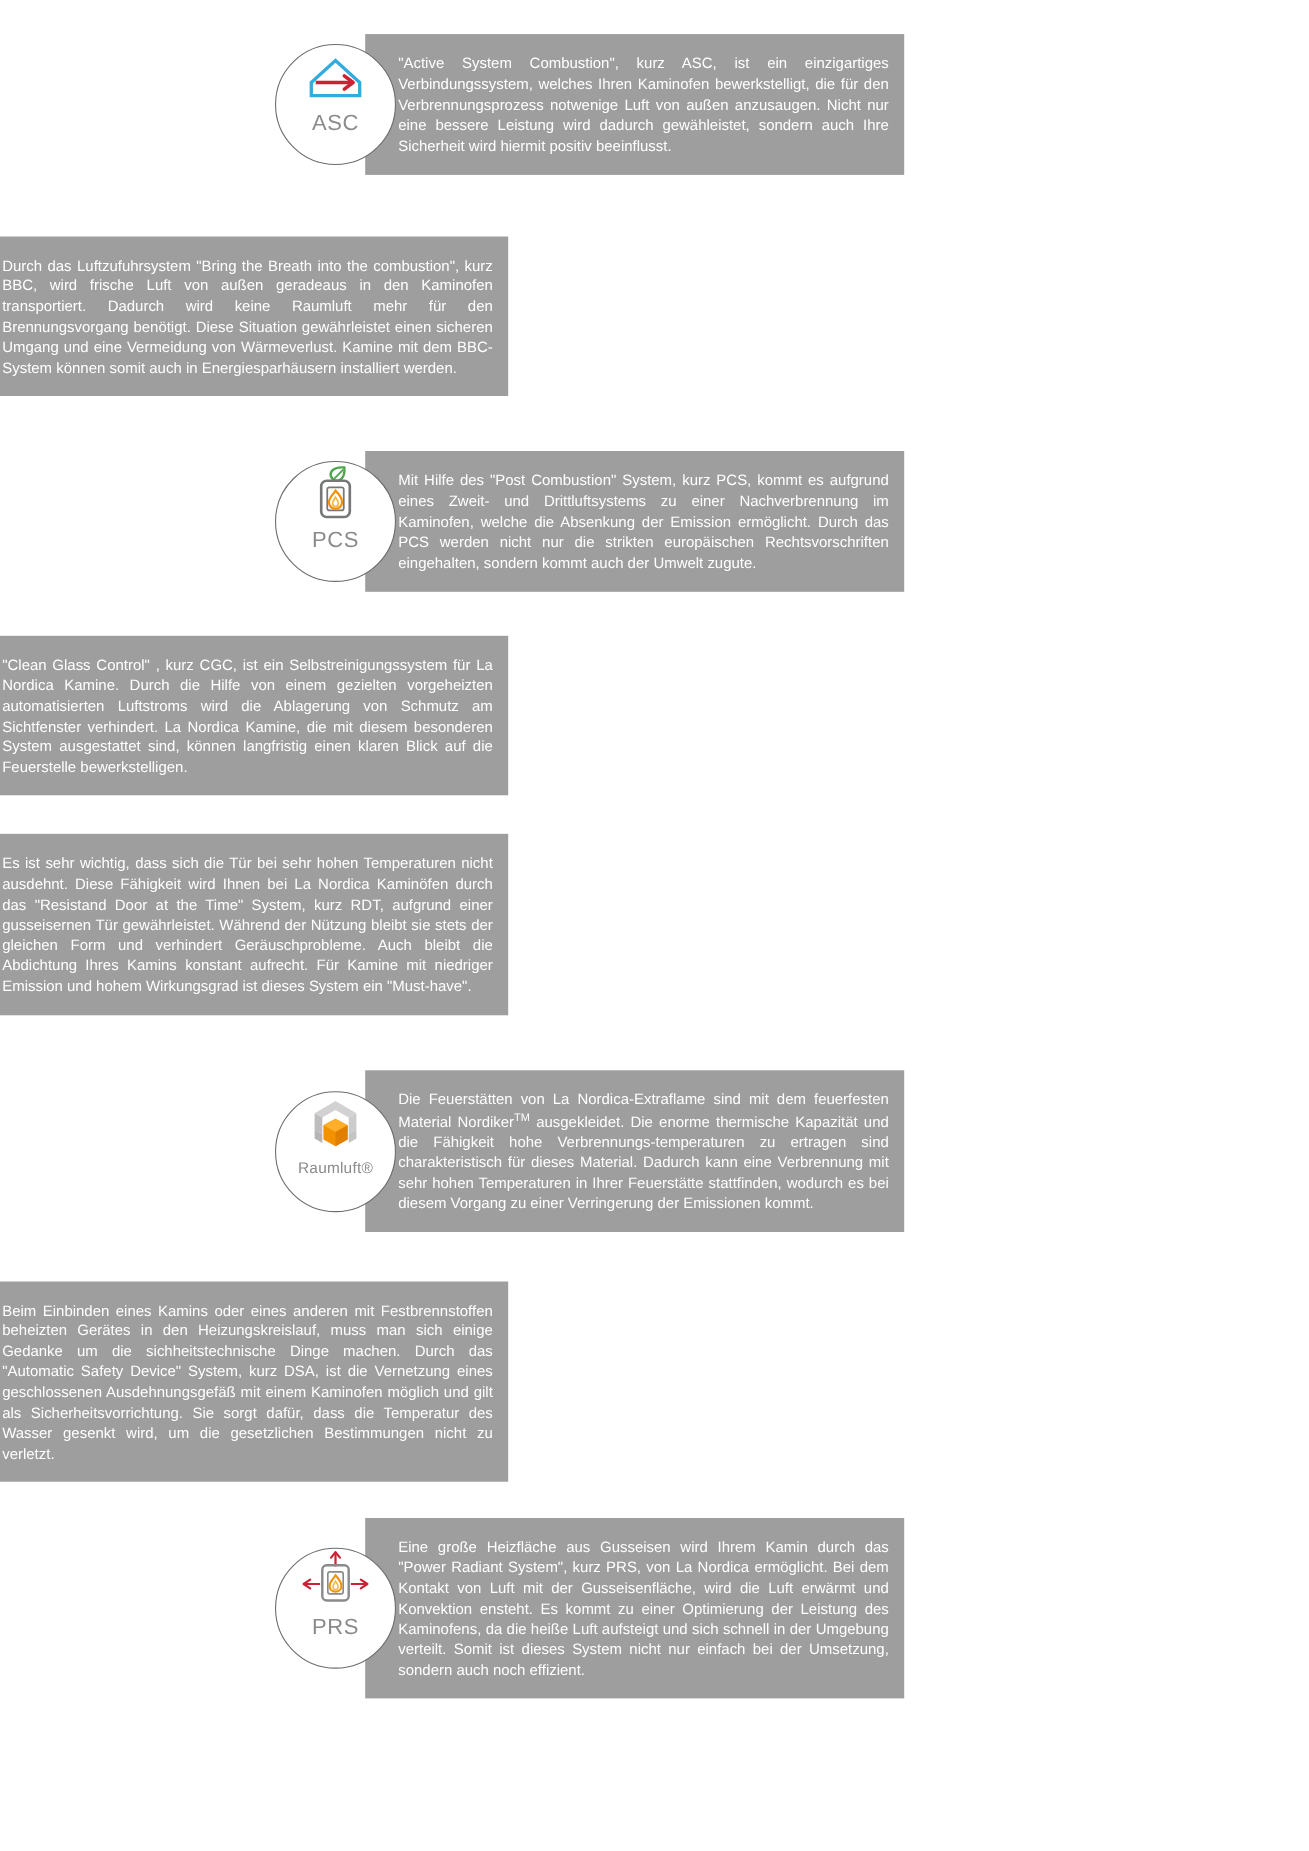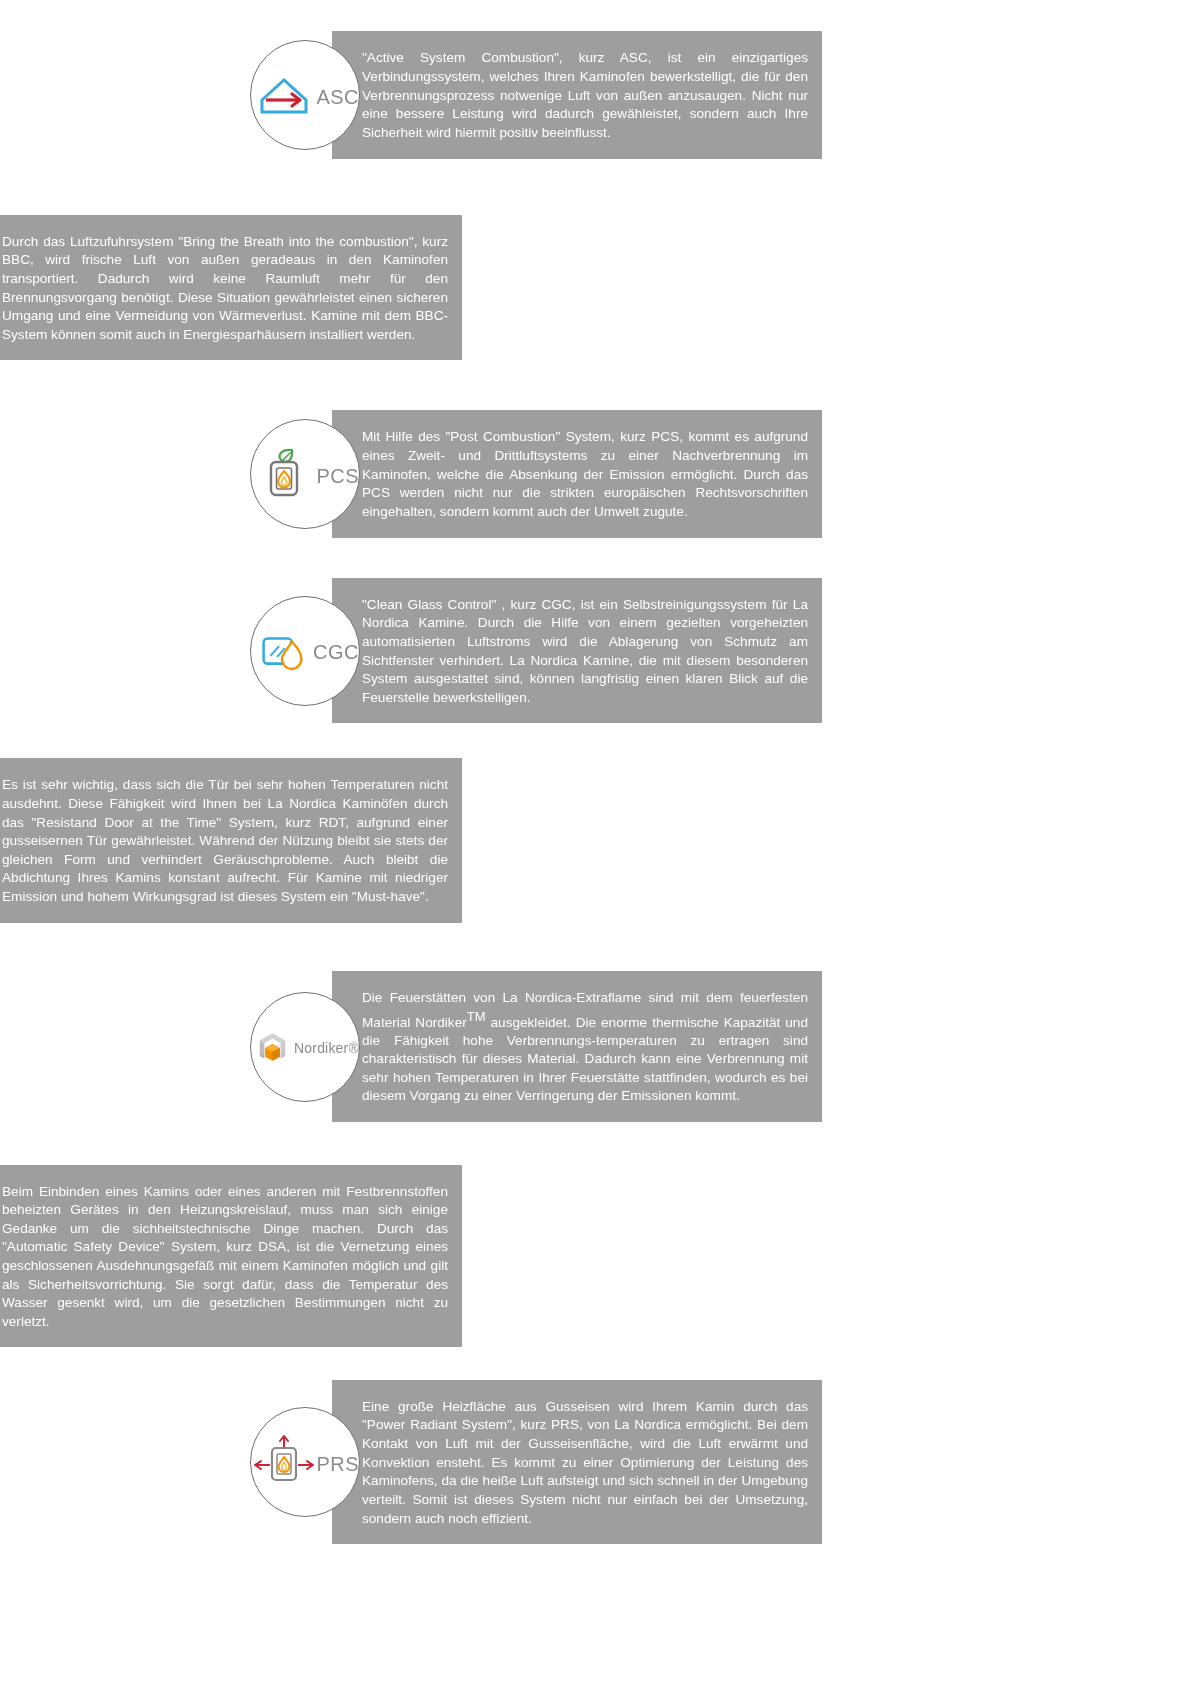--- a/index.html
+++ b/index.html
@@ -35,23 +35,23 @@
     position: relative;
     flex: 0 0 auto;
     width: 110px;
     height: 110px;
     border-radius: 50%;
     border: 1.6px solid #6d6d6d;
     background: #ffffff;
     margin-left: 250px;
     z-index: 3;
     display: flex;
-    flex-direction: row;
+    flex-direction: column;
     align-items: center;
-    justify-content: flex-end;
+    justify-content: flex-start;
   }
   .icon-art {
     width: 64px;
     height: 56px;
     display: block;
     margin-top: 2px;
   }
   .icon-label {
     font-size: 20px;
     letter-spacing: 0.5px;
@@ -91,21 +91,21 @@
   .bubble-text {
     color: #ffffff;
     font-size: 13.6px;
     line-height: 1.37;
     text-align: justify;
     text-justify: inter-word;
     font-family: "Liberation Sans", sans-serif;
     width: 100%;
   }
   .bubble-text sup {
-    font-size: 13px;
+    font-size: 10px;
     vertical-align: super;
   }
 </style>
 </head>
 <body>
 
 <div class="feature-list">
 
   <div class="feature-row" style="height:190px;">
     <div class="icon-badge">
@@ -138,29 +138,20 @@
         <path d="M32 30 C34 32.5 34.6 34 34.6 35.6 C34.6 37.4 33.4 38.6 32 38.6 C30.6 38.6 29.4 37.4 29.4 35.6 C29.4 34 30.6 32.5 32 30 Z" fill="none" stroke="#f7b733" stroke-width="1.5"></path>
       </svg>
       <div class="icon-label">PCS</div>
     </div>
     <div class="bubble">
       <div class="bubble-text">Mit Hilfe des "Post Combustion" System, kurz PCS, kommt es aufgrund eines Zweit- und Drittluftsystems zu einer Nachverbrennung im Kaminofen, welche die Absenkung der Emission ermöglicht. Durch das PCS werden nicht nur die strikten europäischen Rechtsvorschriften eingehalten, sondern kommt auch der Umwelt zugute.</div>
     </div>
   </div>
 
   <div class="feature-row" style="height:175px;">
-    <div class="icon-badge">
-      <svg class="icon-art" viewBox="0 0 64 56">
-        <rect x="13" y="14" width="29" height="26" rx="4" fill="none" stroke="#35aadd" stroke-width="2.6"></rect>
-        <line x1="20" y1="32" x2="29" y2="22" stroke="#35aadd" stroke-width="2"></line>
-        <line x1="27" y1="33" x2="35" y2="24" stroke="#35aadd" stroke-width="2"></line>
-        <path d="M42 17 C48 24 52 29 52 35 C52 41 47.5 45.5 42 45.5 C36.5 45.5 32 41 32 35 C32 29.5 38 26 42 17 Z" fill="#ffffff" stroke="#f39200" stroke-width="2.4"></path>
-      </svg>
-      <div class="icon-label">CGC</div>
-    </div>
     <div class="bubble">
       <div class="bubble-text">"Clean Glass Control" , kurz CGC, ist ein Selbstreinigungssystem für La Nordica Kamine. Durch die Hilfe von einem gezielten vorgeheizten automatisierten Luftstroms wird die Ablagerung von Schmutz am Sichtfenster verhindert. La Nordica Kamine, die mit diesem besonderen System ausgestattet sind, können langfristig einen klaren Blick auf die Feuerstelle bewerkstelligen.</div>
     </div>
   </div>
 
   <div class="feature-row" style="height:205px;">
     <div class="bubble">
       <div class="bubble-text">Es ist sehr wichtig, dass sich die Tür bei sehr hohen Temperaturen nicht ausdehnt. Diese Fähigkeit wird Ihnen bei La Nordica Kaminöfen durch das "Resistand Door at the Time" System, kurz RDT, aufgrund einer gusseisernen Tür gewährleistet. Während der Nützung bleibt sie stets der gleichen Form und verhindert Geräuschprobleme. Auch bleibt die Abdichtung Ihres Kamins konstant aufrecht. Für Kamine mit niedriger Emission und hohem Wirkungsgrad ist dieses System ein  "Must-have".</div>
     </div>
   </div>
@@ -170,21 +161,21 @@
       <svg class="icon-art" viewBox="0 0 64 56">
         <path d="M32 6 L51 17 L44 21 L32 14 L20 21 L13 17 Z" fill="#d2d2d2"></path>
         <path d="M13 17 L20 21 L20 36 L13 32 Z" fill="#bdbdbd"></path>
         <path d="M51 17 L44 21 L44 36 L51 32 Z" fill="#cccccc"></path>
         <path d="M13 32 L20 36 L20 44 L13 40 Z" fill="#b5b5b5"></path>
         <path d="M51 32 L44 36 L44 44 L51 40 Z" fill="#c4c4c4"></path>
         <path d="M32 22 L43 28 L43 41 L32 47 L21 41 L21 28 Z" fill="#f39200"></path>
         <path d="M32 22 L43 28 L32 34 L21 28 Z" fill="#ffae29"></path>
         <path d="M32 34 L43 28 L43 41 L32 47 Z" fill="#e07f00"></path>
       </svg>
-      <div class="icon-label small">Nordiker®</div>
+      <div class="icon-label small">Raumluft®</div>
     </div>
     <div class="bubble">
       <div class="bubble-text">Die Feuerstätten von La Nordica-Extraflame sind mit dem feuerfesten Material Nordiker<sup>TM</sup> ausgekleidet. Die enorme thermische Kapazität und die Fähigkeit hohe Verbrennungs-temperaturen zu ertragen sind charakteristisch für dieses Material. Dadurch kann eine Verbrennung mit sehr hohen Temperaturen in Ihrer Feuerstätte stattfinden, wodurch es bei diesem Vorgang zu einer Verringerung der Emissionen kommt.</div>
     </div>
   </div>
 
   <div class="feature-row" style="height:212px;">
     <div class="bubble">
       <div class="bubble-text">Beim  Einbinden eines Kamins oder eines anderen mit Festbrennstoffen beheizten Gerätes in den Heizungskreislauf, muss man sich einige Gedanke um die sichheitstechnische Dinge machen. Durch das "Automatic Safety Device" System, kurz DSA, ist die Vernetzung eines geschlossenen Ausdehnungsgefäß mit einem Kaminofen möglich und gilt als Sicherheitsvorrichtung. Sie sorgt dafür, dass die Temperatur des Wasser gesenkt wird, um die gesetzlichen Bestimmungen nicht zu verletzt.</div>
     </div>

